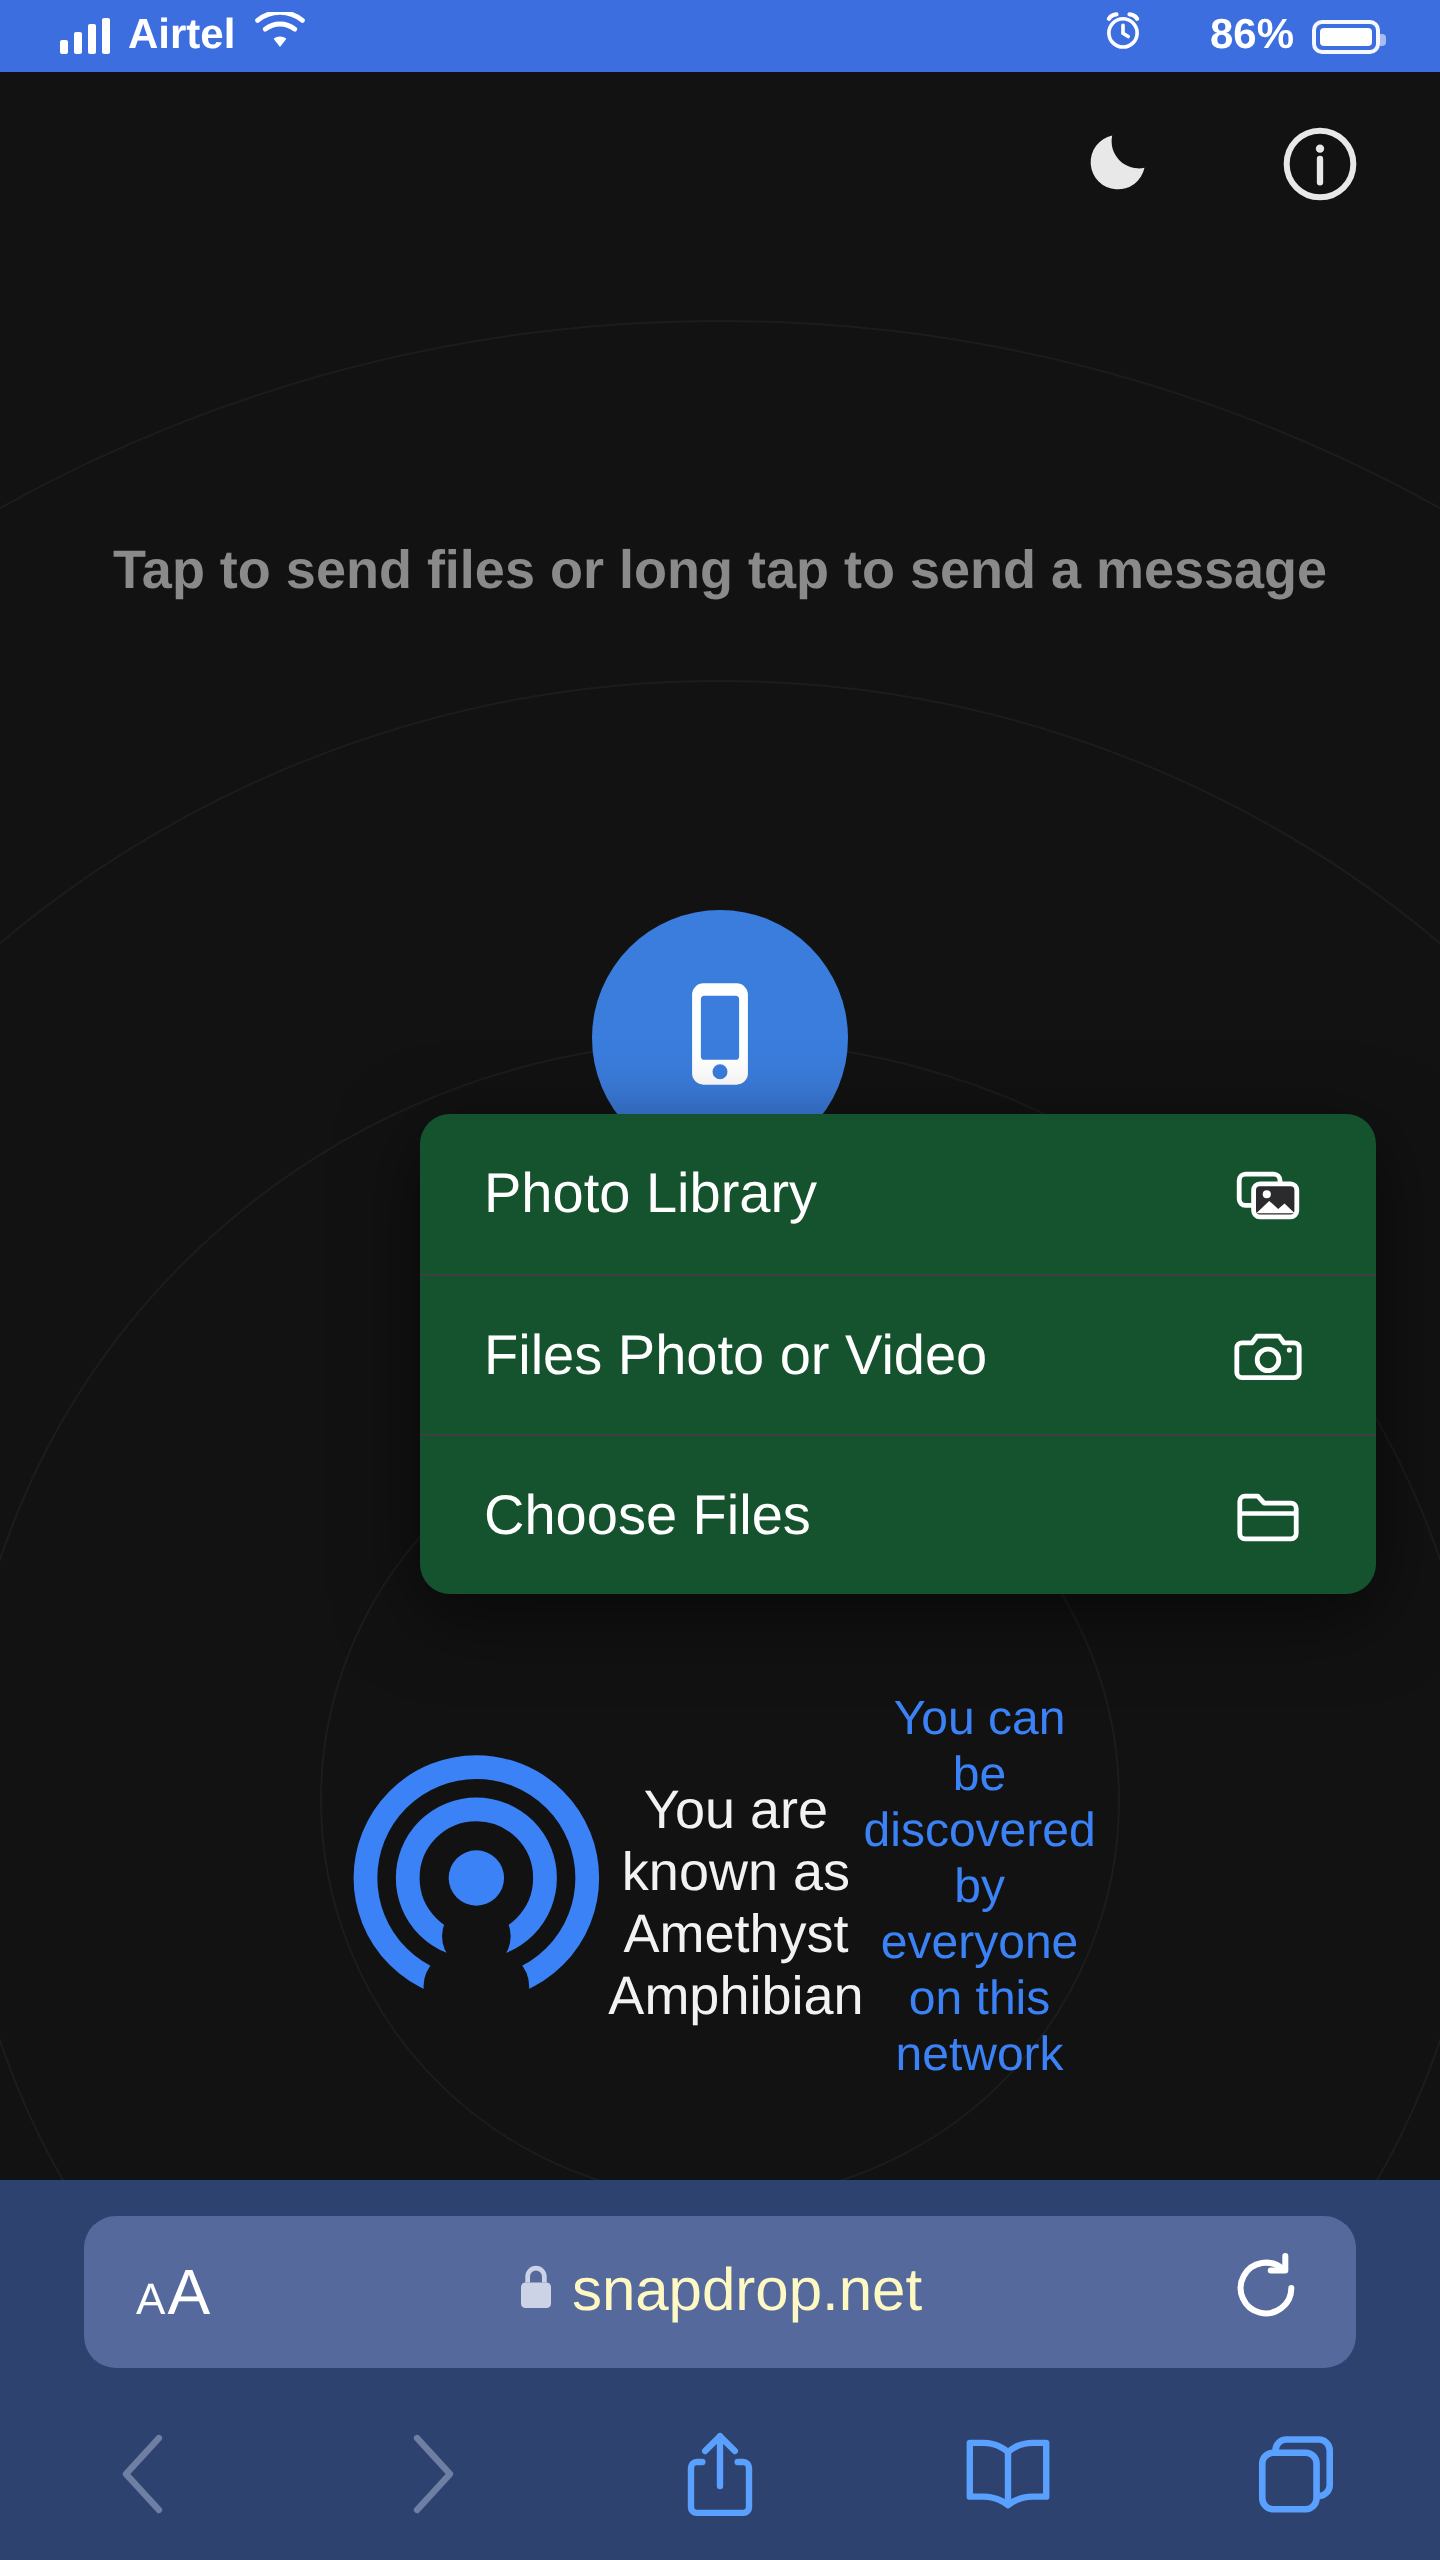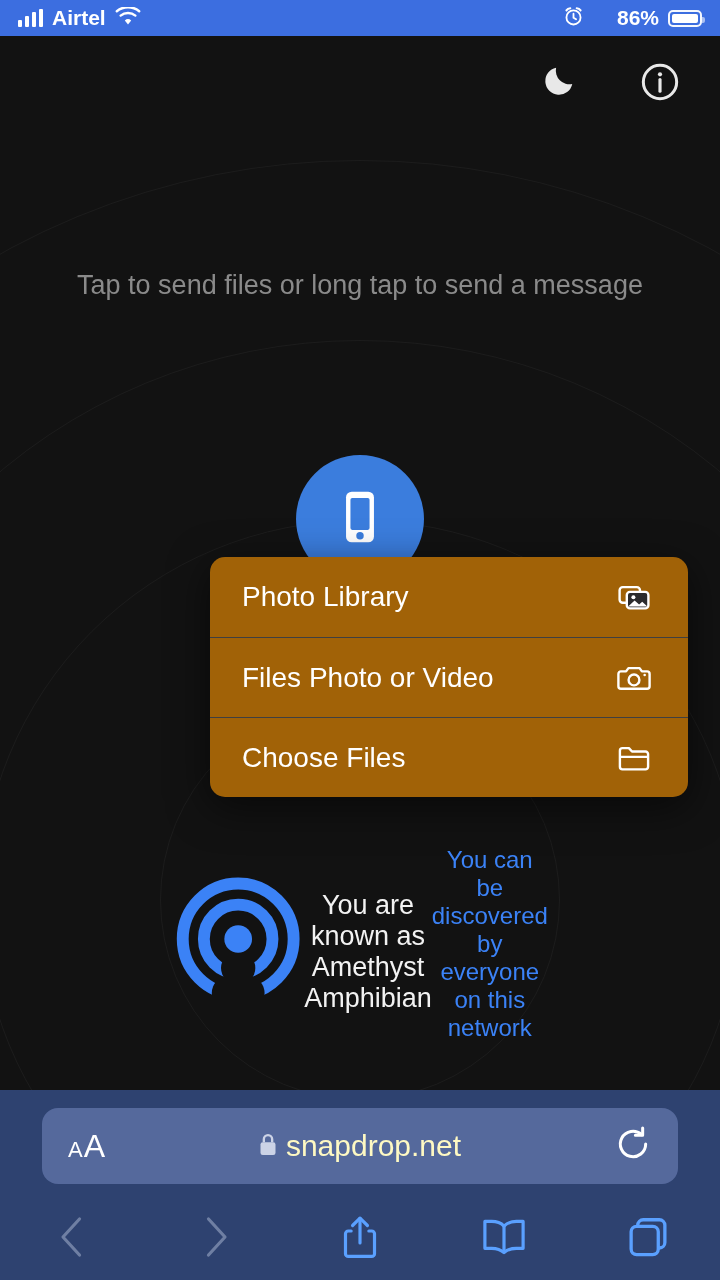--- a/index.html
+++ b/index.html
@@ -10,21 +10,21 @@
     overflow:hidden;
     position:relative;
   }
   #app { position:relative; width:720px; height:1280px; overflow:hidden; background:#121212; }
 
   
   .statusbar {
     position:absolute; top:0; left:0; width:720px; height:36px;
     background:#3c6ee0;
     display:flex; align-items:center; justify-content:space-between;
-    padding:0 18px;
+    padding:0 30px;
     color:#ffffff;
     z-index:60;
   }
   .sb-left, .sb-right { display:flex; align-items:center; gap:9px; }
   .sb-center { position:absolute; left:0; right:0; text-align:center;
                font-size:21px; font-weight:bold; letter-spacing:.2px; pointer-events:none; }
   .sb-carrier { font-size:21px; font-weight:bold; }
   .sb-pct { font-size:21px; font-weight:bold;margin-left:24px; }
   .bars { display:flex; align-items:flex-end; gap:3px; height:18px; }
   .bars i { display:block; width:4px; background:#fff; border-radius:1px; }
@@ -53,35 +53,35 @@
     border:1px solid rgba(255,255,255,.045); border-radius:50%;
   }
   .r1{ width:400px; height:400px; }
   .r2{ width:760px; height:760px; }
   .r3{ width:1120px; height:1120px; }
   .r4{ width:1480px; height:1480px; }
 
   
   .hint {
     position:absolute; top:270px; left:0; width:720px; text-align:center;
-    color:#8a8a8a; font-size:27px; z-index:5;
+    color:#8a8a8a; font-size:27px; z-index:5;font-weight:bold;
   }
 
   
   .peer { position:absolute; left:50%; top:455px; transform:translateX(-50%);
           z-index:6; display:flex; flex-direction:column; align-items:center; }
   .peer-circle {
     width:128px; height:128px; border-radius:50%; background:#3b7ddd;
     display:flex; align-items:center; justify-content:center;
   }
 
   
   .sheet {
     position:absolute; left:210px; top:557px; width:478px;
-    background:#a16207; border-radius:15px; overflow:hidden; z-index:30;
+    background:#14532d; border-radius:15px; overflow:hidden; z-index:30;
     box-shadow:0 10px 40px rgba(0,0,0,.55);
   }
   .sheet-item {
     height:80px; display:flex; align-items:center; justify-content:space-between;
     padding:0 32px; color:#ffffff; font-size:28px;
   }
   .sheet-item + .sheet-item { border-top:1px solid #3f3f41; }
   .sheet-icon { display:flex; align-items:center; justify-content:center; width:44px; height:44px; }
 
   

